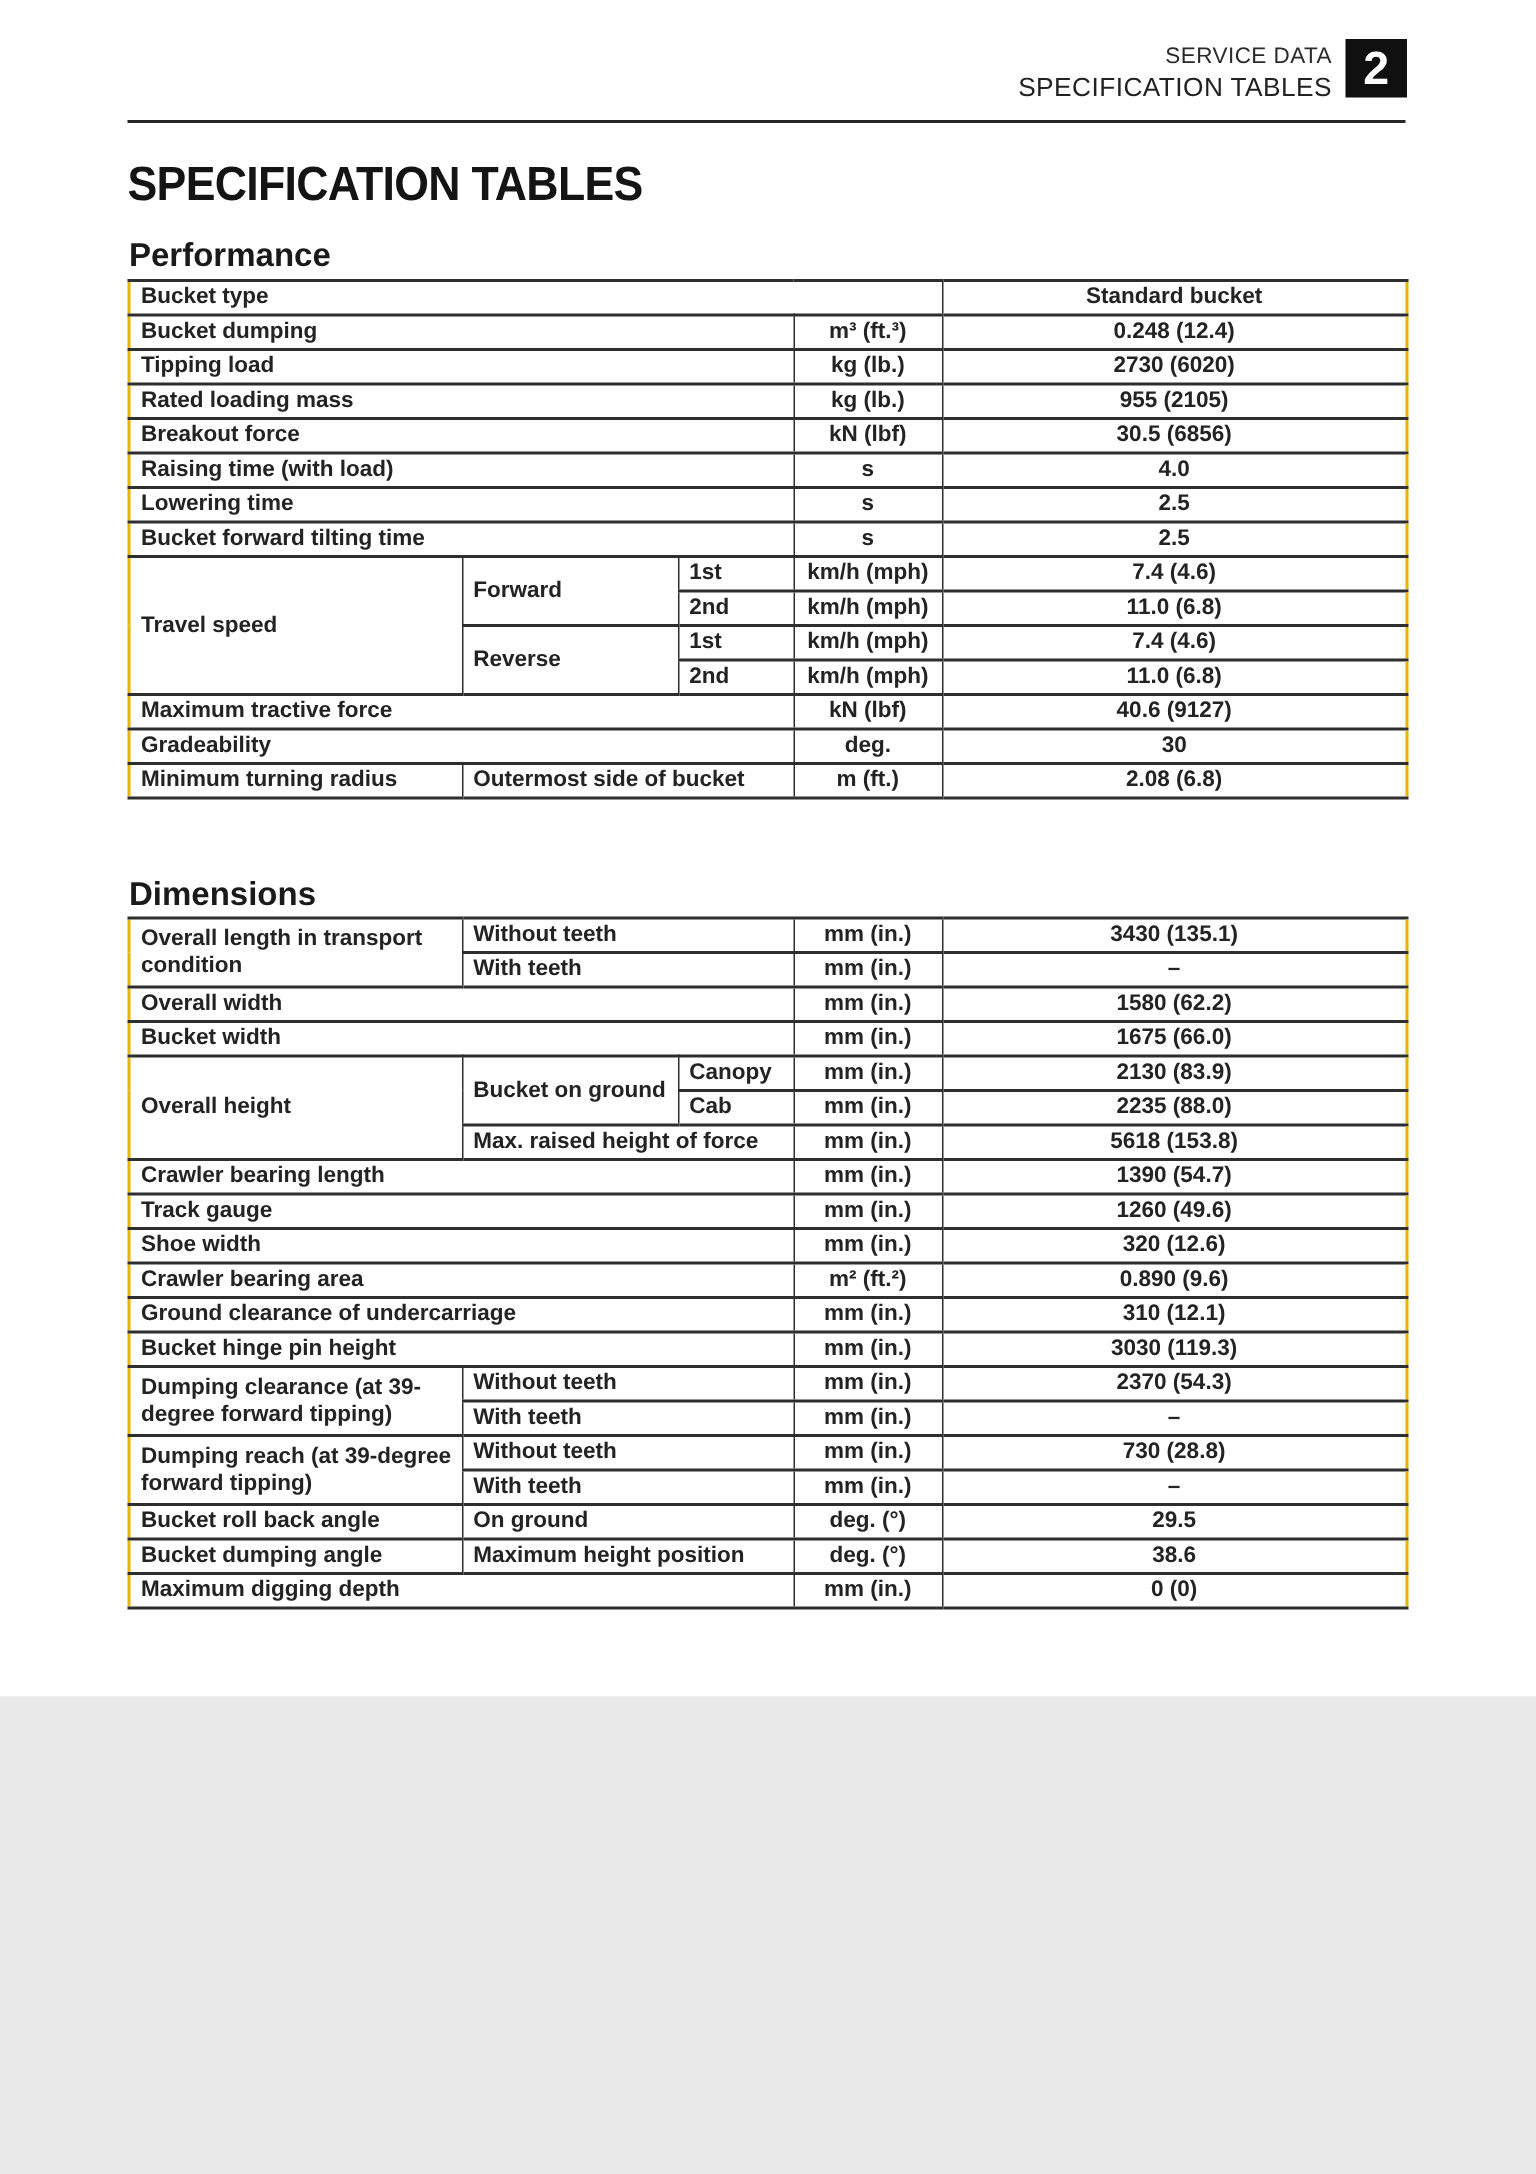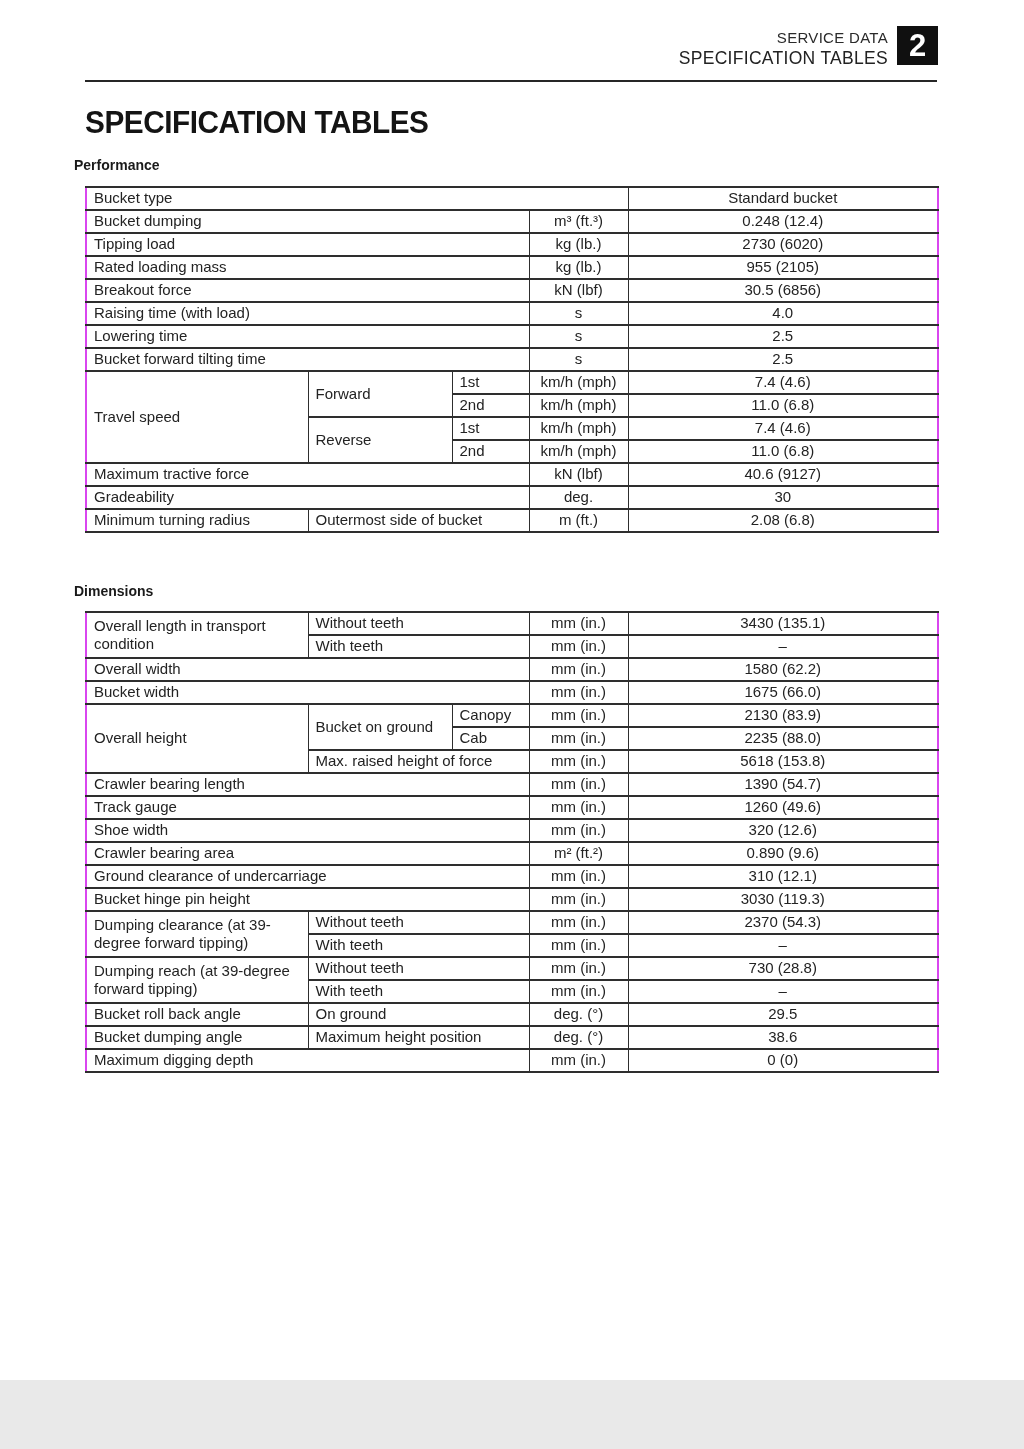--- a/index.html
+++ b/index.html
@@ -4,21 +4,21 @@
 <style>
   * { margin: 0; padding: 0; box-sizing: border-box; }
   html, body { background: #e9e9e9; }
   body {
     font-family: "Liberation Sans", "DejaVu Sans", sans-serif;
     color: #1c1c1c;
   }
   .page {
     position: relative;
     width: 1024px;
-    height: 1380px;
+    height: 1131px;
     background: #ffffff;
     margin: 0 auto;
     overflow: hidden;
   }
 
   
   .running-header {
     position: absolute;
     top: 26px;
     right: 86px;
@@ -68,41 +68,41 @@
     font-size: 32px;
     font-weight: bold;
     letter-spacing: -0.5px;
     transform: scaleX(0.93);
     transform-origin: left center;
     color: #141414;
     white-space: nowrap;
   }
   .section-heading {
     position: absolute;
-    left: 74px;
-    font-size: 14px;
+    left: 86px;
+    font-size: 22px;
     font-weight: bold;
     color: #1a1a1a;
   }
   .section-heading.performance { top: 157px; }
   .section-heading.dimensions  { top: 583px; }
 
   
   table.spec {
     position: absolute;
     left: 85px;
     width: 852px;
     border-collapse: collapse;
     table-layout: fixed;
     font-size: 15px;
     color: #232323;
   }
   table.spec.performance { top: 186px; }
   table.spec.dimensions  { top: 611px; }
-  table.spec { border: 2px solid #d946ef; }
+  table.spec { border: 2px solid #eab308; font-weight: bold; }
   table.spec td {
     border-left: 1px solid #2e2e2e;
     border-right: 1px solid #2e2e2e;
     border-top: 2px solid #2e2e2e;
     border-bottom: 2px solid #2e2e2e;
     height: 23px;
     padding: 1px 6px 2px 6px;
     vertical-align: middle;
     line-height: 18px;
     overflow: hidden;

